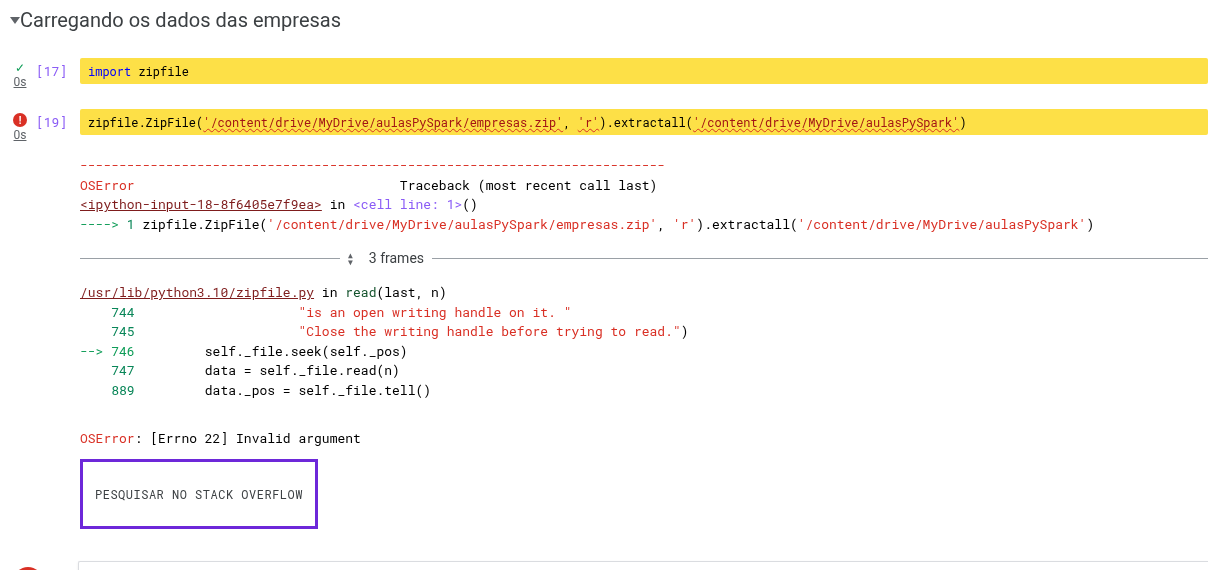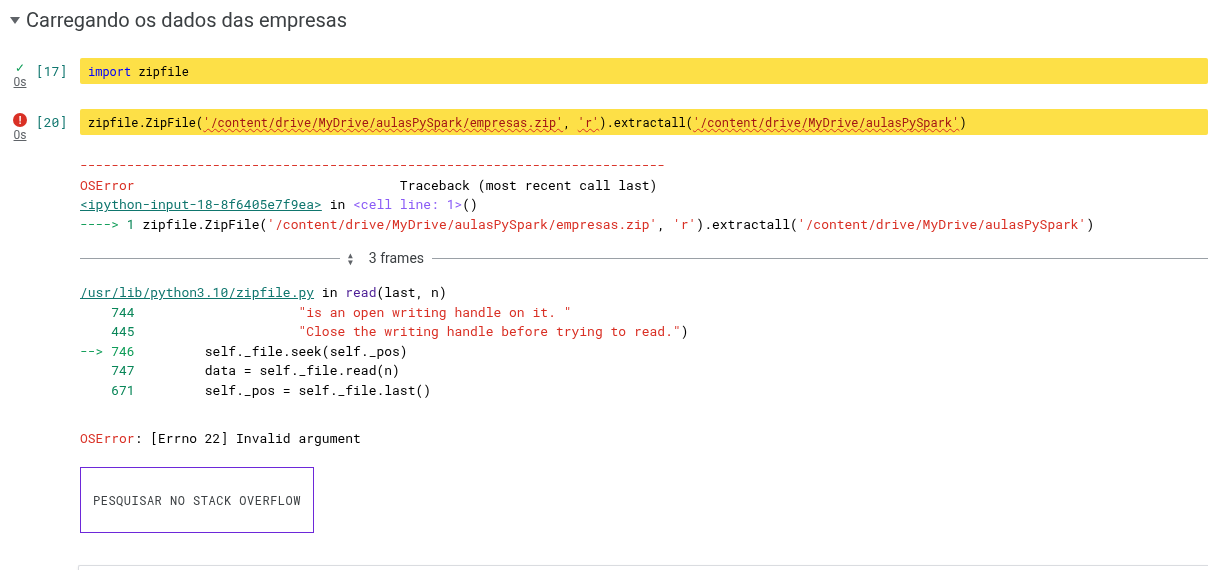--- a/index.html
+++ b/index.html
@@ -8,21 +8,20 @@
       background: #fff;
       font-size: 14px;
       color: #3c4043;
       width: 1208px;
     }
     .notebook { padding-left: 4px; }
     .section-header {
       display: flex;
       align-items: center;
       padding: 8px 0 6px 6px;
-      gap: 6px;
     }
     .toggle-triangle {
       width: 0; height: 0;
       border-left: 5px solid transparent;
       border-right: 5px solid transparent;
       border-top: 7px solid #5f6368;
       cursor: pointer;
     }
     .section-title {
       font-size: 20px;
@@ -60,21 +59,21 @@
     }
     .gutter-time {
       font-size: 12px;
       color: #5f6368;
       margin-top: 1px;
       text-decoration: underline;
     }
     .prompt {
       font-family: "Roboto Mono", Menlo, Consolas, monospace;
       font-size: 13px;
-      color: #0f766e;
+      color: #8b5cf6;
       width: 44px;
       flex: 0 0 44px;
       padding-top: 4px;
       text-align: left;
     }
     .code-area {
       flex: 1;
       background: #fde047;
       border-radius: 2px;
       padding: 4px 8px;
@@ -93,24 +92,24 @@
       font-family: "Roboto Mono", Menlo, Consolas, monospace;
       font-size: 13px;
       line-height: 1.5;
     }
     .dashed-line {
       color: #d93025;
       white-space: pre;
     }
     .err-name { color: #d93025; }
     .tb-text { color: #000; white-space: pre; }
-    .tb-link { color: #0f766e; text-decoration: underline; cursor: pointer; }
+    .tb-link { color: #7f1d1d; text-decoration: underline; cursor: pointer; }
     .tb-cellline { color: #8b5cf6; }
     .tb-str { color: #d93025; }
-    .tb-func { color: #4c1d95; }
+    .tb-func { color: #14532d; }
     .tb-num { color: #098658; white-space: pre; }
     .tb-arrow { color: #0f9d58; white-space: pre; }
     .frames-bar {
       display: flex;
       align-items: center;
       margin: 14px 0;
       gap: 8px;
     }
     .frames-hr {
       flex: 1;
@@ -122,23 +121,23 @@
     .frames-arrows {
       display: flex;
       flex-direction: column;
       font-size: 8px;
       line-height: 7px;
       color: #5f6368;
       cursor: pointer;
     }
     .frames-label { font-size: 14px; color: #3c4043; font-family: -apple-system, BlinkMacSystemFont, "Segoe UI", Roboto, sans-serif; margin-left: 8px; }
     .so-button {
-      margin-top: 18px;
+      margin-top: 10px;
       background: #fff;
-      border: 1px solid #6d28d9;
+      border: 3px solid #6d28d9;
       color: #3c4043;
       font-size: 12px;
       padding: 24px 12px;
       font-family: inherit;
       letter-spacing: 0.5px;
       cursor: pointer;
     }
     .active-cell {
       display: flex;
       align-items: center;
@@ -217,21 +216,21 @@
     <div class="code-area"><span class="code-kw">import</span><span class="code-plain"> zipfile</span></div>
   </div>
 
   <div style="height:14px"></div>
 
   <div class="cell-row">
     <div class="gutter">
       <div class="gutter-error">!</div>
       <span class="gutter-time">0s</span>
     </div>
-    <div class="prompt">[20]</div>
+    <div class="prompt">[19]</div>
     <div class="code-area"><span class="code-plain">zipfile.ZipFile(</span><span class="code-str">'/content/drive/MyDrive/aulasPySpark/empresas.zip'</span><span class="code-plain">, </span><span class="code-str">'r'</span><span class="code-plain">).extractall(</span><span class="code-str">'/content/drive/MyDrive/aulasPySpark'</span><span class="code-plain">)</span></div>
   </div>
 
   <div class="output-block">
     <div class="dashed-line">---------------------------------------------------------------------------</div>
     <div class="tb-text"><span class="err-name">OSError</span><span>                                  </span><span>Traceback (most recent call last)</span></div>
     <div class="tb-text"><span class="tb-link">&lt;ipython-input-18-8f6405e7f9ea&gt;</span><span> in </span><span class="tb-cellline">&lt;cell line: 1&gt;</span><span>()</span></div>
     <div class="tb-text"><span class="tb-arrow">----&gt; </span><span class="tb-num">1</span><span> zipfile.ZipFile(</span><span class="tb-str">'/content/drive/MyDrive/aulasPySpark/empresas.zip'</span><span>, </span><span class="tb-str">'r'</span><span>).extractall(</span><span class="tb-str">'/content/drive/MyDrive/aulasPySpark'</span><span>)</span></div>
 
     <div class="frames-bar">
@@ -239,24 +238,24 @@
       <div class="frames-arrows">
           <span>▲</span>
           <span>▼</span>
         </div>
       <span class="frames-label">3 frames</span>
       <hr class="frames-hr">
     </div>
 
     <div class="tb-text"><span class="tb-link">/usr/lib/python3.10/zipfile.py</span><span> in </span><span class="tb-func">read</span><span>(last, n)</span></div>
     <div class="tb-text"><span class="tb-num">    744</span><span>                     </span><span class="tb-str">"is an open writing handle on it. "</span></div>
-    <div class="tb-text"><span class="tb-num">    445</span><span>                     </span><span class="tb-str">"Close the writing handle before trying to read."</span><span>)</span></div>
+    <div class="tb-text"><span class="tb-num">    745</span><span>                     </span><span class="tb-str">"Close the writing handle before trying to read."</span><span>)</span></div>
     <div class="tb-text"><span class="tb-arrow">--&gt; 746</span><span>         self._file.seek(self._pos)</span></div>
     <div class="tb-text"><span class="tb-num">    747</span><span>         data = self._file.read(n)</span></div>
-    <div class="tb-text"><span class="tb-num">    671</span><span>         self._pos = self._file.last()</span></div>
+    <div class="tb-text"><span class="tb-num">    889</span><span>         data._pos = self._file.tell()</span></div>
 
     <div class="tb-text" style="margin-top:29px"><span class="err-name">OSError</span><span>: [Errno 22] Invalid argument</span></div>
 
     <button class="so-button">PESQUISAR NO STACK OVERFLOW</button>
   </div>
 
   <div class="active-cell">
     <div class="run-btn">
       <div class="run-circle">
         <div class="run-tri"></div>

